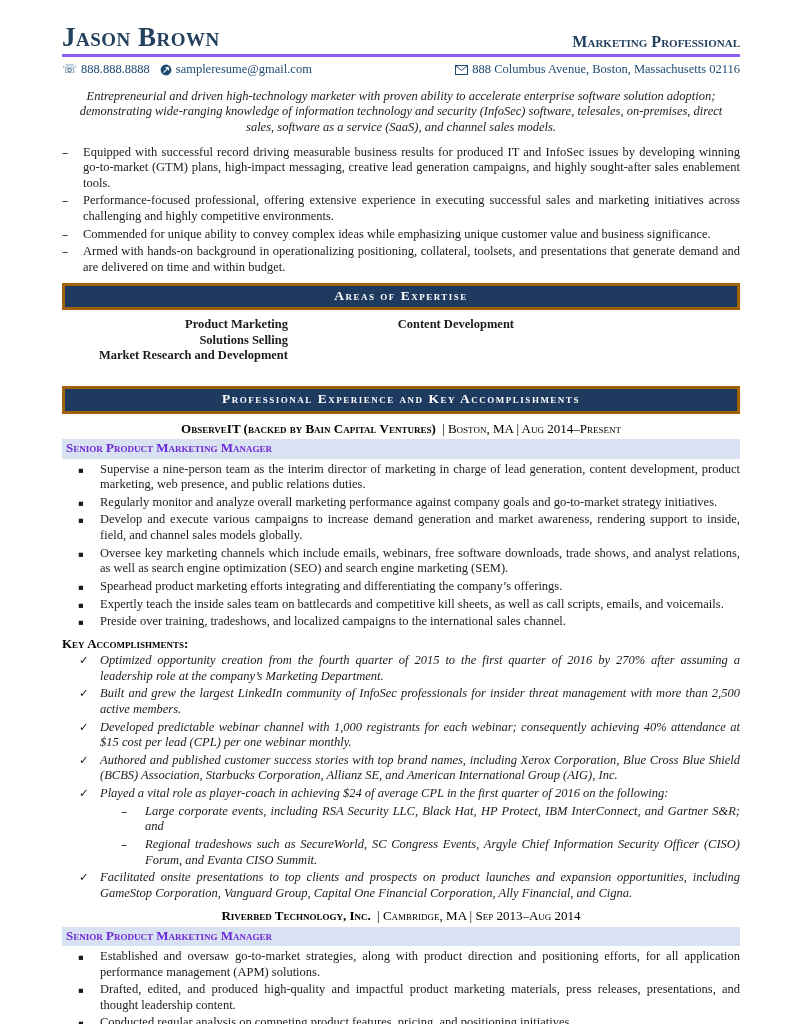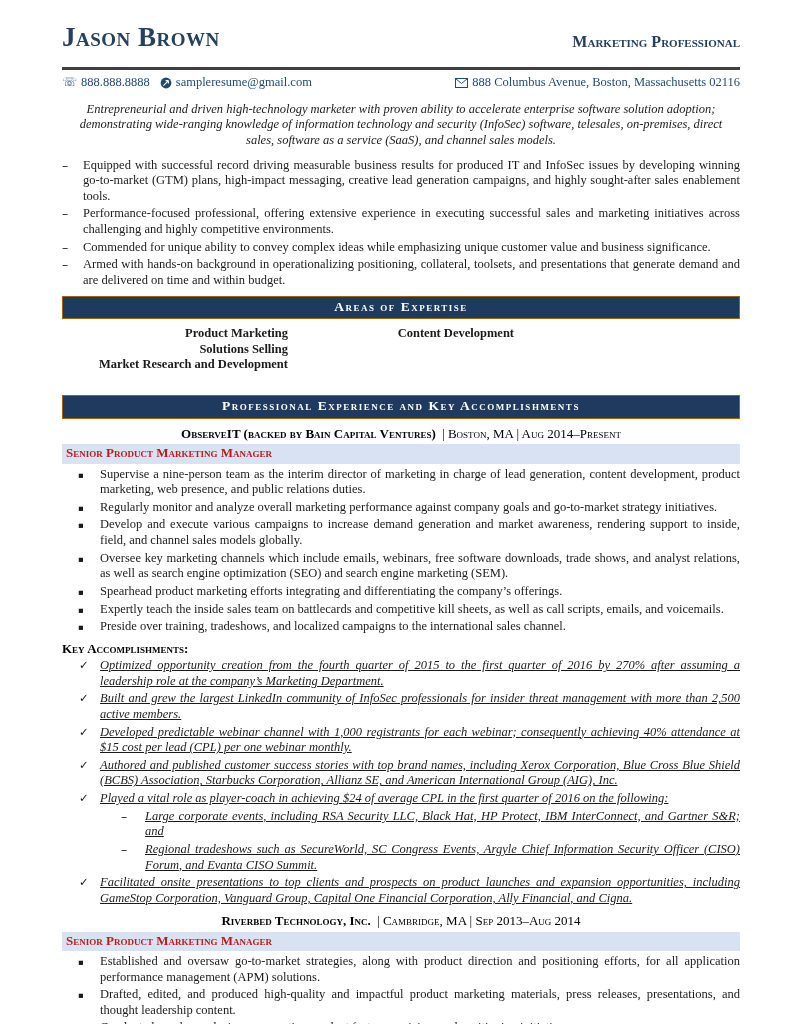--- a/index.html
+++ b/index.html
@@ -6,21 +6,21 @@
   .page {
     width: 791px; height: 1024px; background: #ffffff; overflow: hidden;
     box-sizing: border-box; padding: 24px 51px 0 62px;
     font-family: "Liberation Serif", "DejaVu Serif", serif;
     font-size: 12.5px; line-height: 1.25; color: #1b1b1b;
     margin: 0 auto; position: relative;
   }
   
   .header-row {
     display: flex; justify-content: space-between; align-items: flex-end;
-    border-bottom: 3px solid #404040; padding-bottom: 16px;
+    border-bottom: 3px solid #8b5cf6; padding-bottom: 3px;
   }
   .name {
     font-variant: small-caps; font-weight: bold; font-size: 27px;
     line-height: 1; color: #24415F; letter-spacing: 0.5px;
   }
   .prof-title {
     font-variant: small-caps; font-weight: bold; font-size: 16px;
     line-height: 1.1; color: #24415F;
   }
   .contact-row {
@@ -41,46 +41,46 @@
   .bullet .marker {
     flex: 0 0 auto; font-family: "DejaVu Sans", sans-serif;
     color: #1b1b1b;
   }
   .bullet .btxt { flex: 1 1 auto; text-align: justify; }
   .dash-list .marker { width: 21px; font-size: 12.5px; }
   .sq-list { margin-left: 16px; }
   .sq-list .marker { width: 22px; font-size: 8.5px; padding-top: 3px; }
   .chk-list { margin-left: 17px; }
   .chk-list .marker { width: 21px; font-size: 11.5px; }
-  .chk-list .btxt { font-style: italic; text-decoration: underline; }
+  .chk-list .btxt { font-style: italic; }
   .sub-list { margin-left: 42px; margin-top: 2px; }
   .sub-list .marker { width: 24px; font-size: 12.5px; }
   .sub-list .btxt { font-style: italic; }
   
   .banner {
-    background: #1F3A5F; border: 1px solid #a16207; color: #ffffff;
+    background: #1F3A5F; border: 3px solid #a16207; color: #ffffff;
     text-align: center; font-variant: small-caps; font-weight: bold;
     font-size: 13.5px; letter-spacing: 1.5px; padding: 2px 0 3px 0;
   }
   .banner.first { margin-top: 7px; }
   .banner.second { margin-top: 15px; }
   .expertise-grid {
     display: grid; grid-template-columns: 1fr 1fr 1fr;
     padding: 7px 0 8px 0; text-align: center;
   }
   .expertise-col { display: flex; flex-direction: column; text-align: right; }
   .expertise-item { font-weight: bold; line-height: 1.22; }
   .company-line {
     text-align: center; font-variant: small-caps; font-size: 13px;
     margin-top: 7px; color: #000;
   }
   .company-line .company { font-weight: bold; }
   .company-line .meta { margin-left: 3px; }
   .role-bar {
-    background: #D9E2F2; color: #b91c1c; font-variant: small-caps;
+    background: #D9E2F2; color: #6d28d9; font-variant: small-caps;
     font-weight: bold; font-size: 13px; padding: 1px 4px 2px 4px;
     margin: 2px 0 3px 0;
   }
   .ka-heading {
     font-variant: small-caps; font-weight: bold; font-size: 13px;
     margin-top: 6px; margin-bottom: 1px; color: #000;
   }
 </style>
 </head>
 <body>

